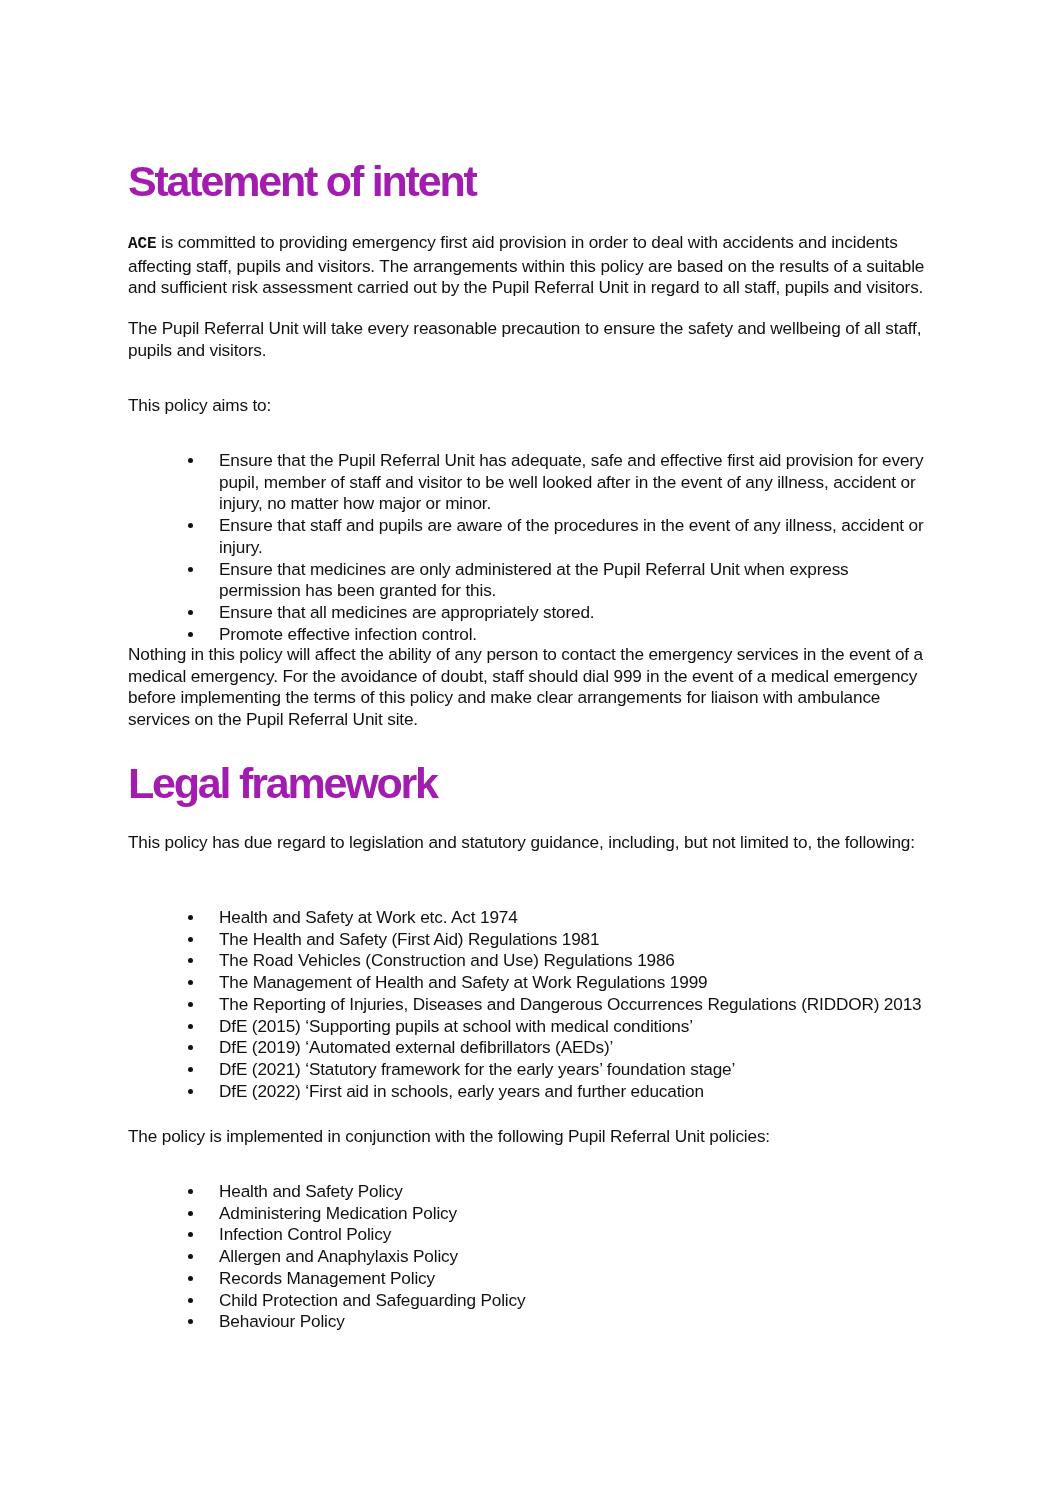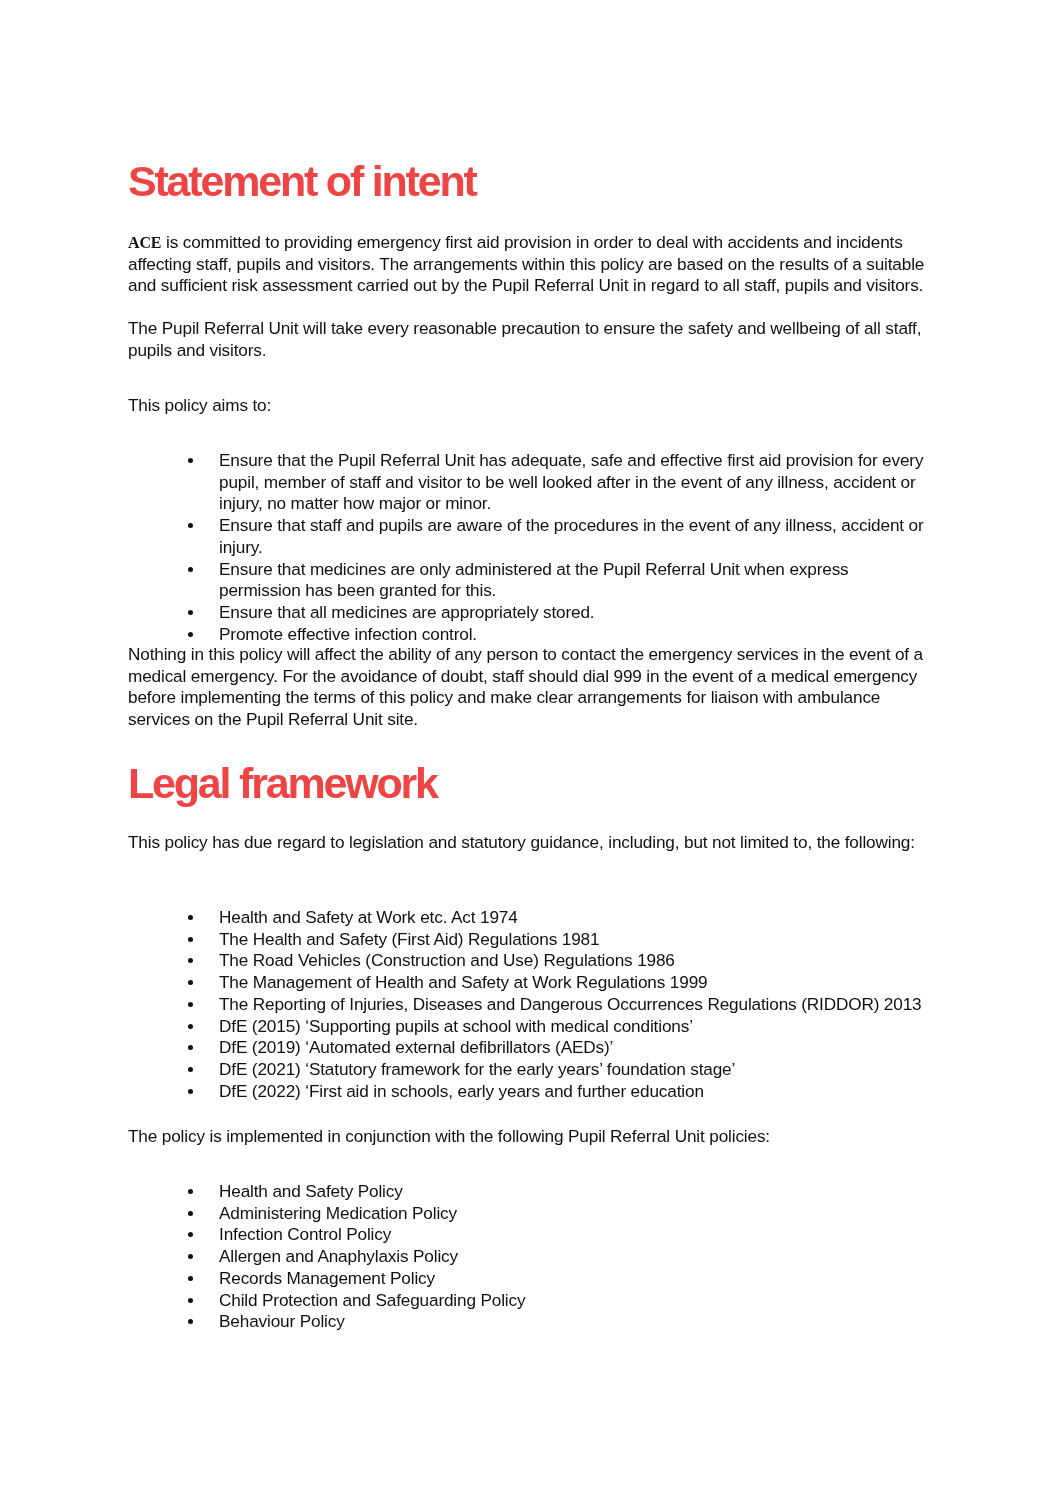--- a/index.html
+++ b/index.html
@@ -21,35 +21,35 @@
       top: 0;
       width: 800px;
     }
     .heading {
       font-family: "Liberation Sans", sans-serif;
       font-weight: bold;
       font-size: 43px;
       letter-spacing: -2.2px;
       line-height: 1;
       margin: 0;
-      color: #ef4444;
+      color: #a21caf;
       position: absolute;
       left: 0;
     }
     .para {
       font-size: 17.2px;
       line-height: 21.7px;
       margin: 0;
       position: absolute;
       left: 0;
       width: 800px;
       letter-spacing: -0.15px;
     }
     .ace {
-      font-family: Liberation Serif, serif;
+      font-family: Liberation Mono, monospace;
       font-weight: bold;
       font-size: 16px;
       margin-top: 45px;
     }
     ul.bullets {
       list-style: none;
       margin: 0;
       padding: 0;
       position: absolute;
       left: 0;

